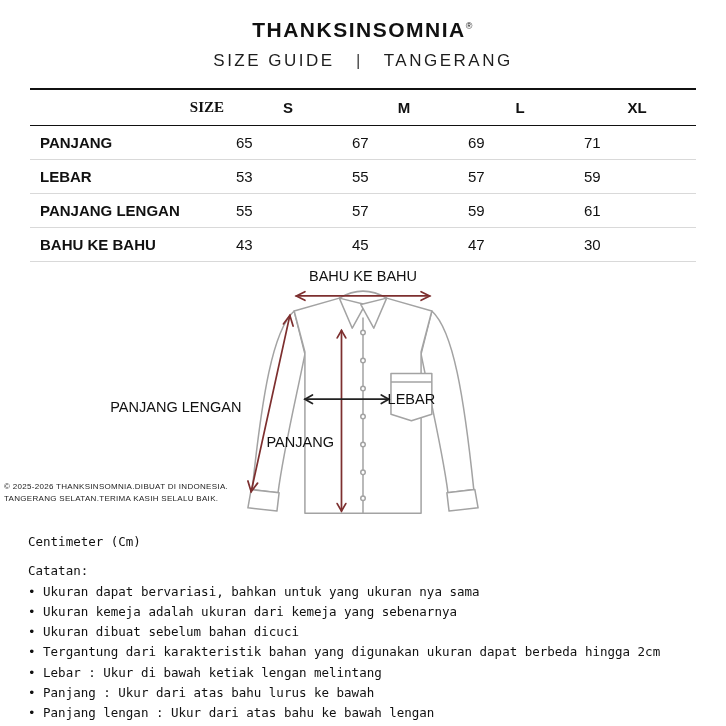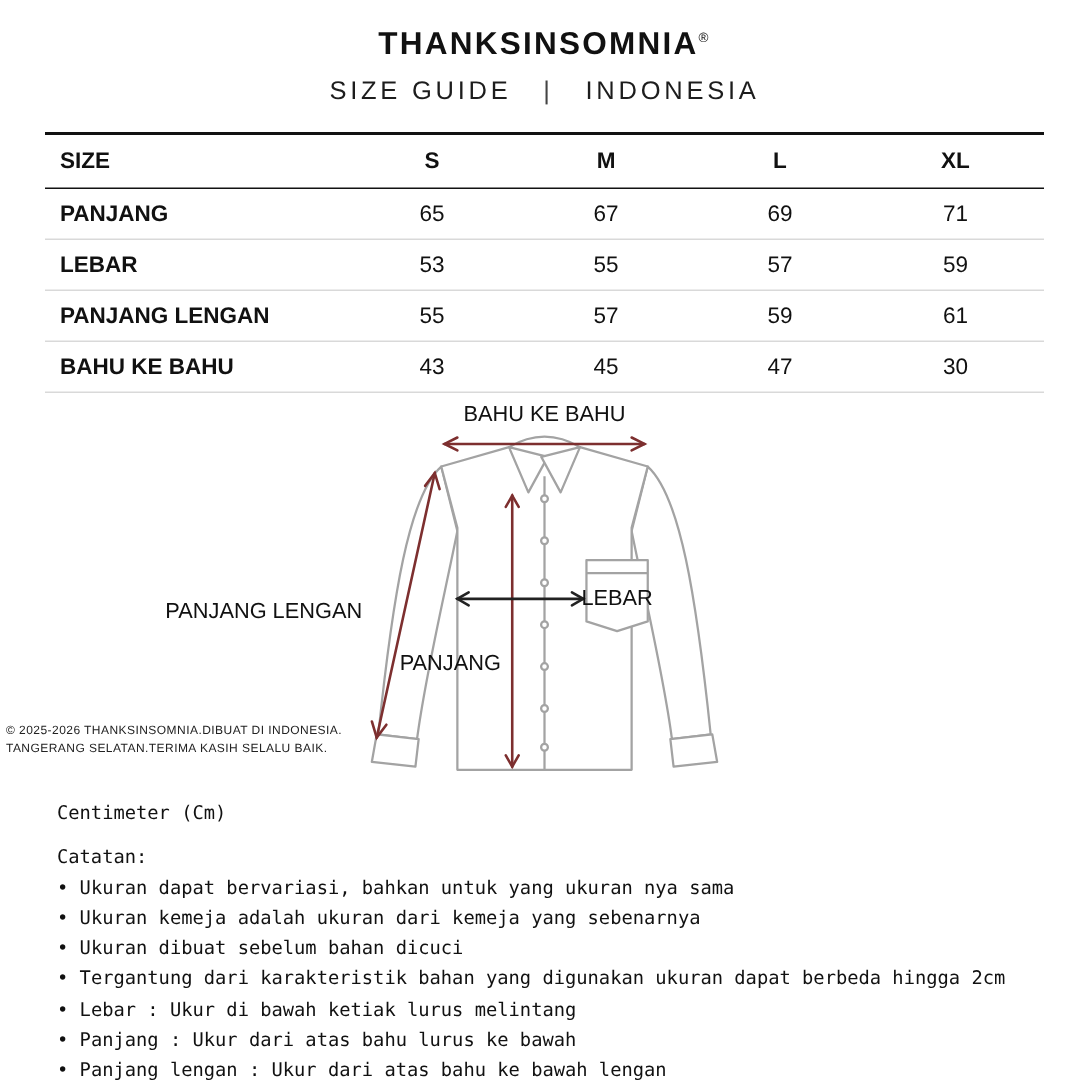--- a/index.html
+++ b/index.html
@@ -16,36 +16,36 @@
   .brand sup { font-size:9px; font-weight:400; vertical-align:super; }
   .subtitle { margin-top:9px; font-size:17px; letter-spacing:2.5px; color:#1d1d1d; font-weight:400; }
   .subtitle .divider { margin:0 14px; color:#444; }
 
   
   table.size-table { width:666px; margin:17px auto 0 auto; border-collapse:collapse; }
   .size-table th {
     font-size:15px; font-weight:700; text-align:center; padding:9px 6px;
     border-top:2px solid #111; border-bottom:1.5px solid #111;
   }
-  .size-table th.col-size { text-align:left; padding-left:10px; }
+  .size-table th.col-size { text-align:right; padding-left:10px;font-family:Liberation Serif, serif; }
   .size-table td {
-    font-size:15px; text-align:center; padding:8px 6px;
+    font-size:15px; padding:8px 6px;
     border-bottom:1px solid #d9d9d9; font-weight:400;
   }
   .size-table td.row-label { text-align:left; padding-left:10px; font-weight:700; }
 
   
   .diagram-wrap { width:560px; margin:6px auto 0 auto; }
   .diagram-wrap svg { display:block; }
   .measure-label { font-family:"Liberation Sans", sans-serif; font-size:13.5px; fill:#111; }
 
   
   .notes {
     font-family:"DejaVu Sans Mono", monospace; font-size:12.5px;
-    color:#111; padding-left:38px; margin-top:10px;
+    color:#111; padding-left:28px; margin-top:10px;
   }
   .unit { margin-bottom:14px; }
   .catatan { margin-bottom:5px; }
   ul.note-list { list-style:none; }
   .note-list li { margin:2px 0; line-height:1.45; white-space:nowrap; }
   .note-list li::before { content:"• "; }
 
   
   .footer {
     position:absolute; bottom:7px; left:4px; width:726px;
@@ -57,21 +57,21 @@
 
 <div class="page">
 
   <header class="header">
     <div class="brand">
       <span>THANKSINSOMNIA</span><sup>®</sup>
     </div>
     <div class="subtitle">
       <span>SIZE GUIDE</span>
       <span class="divider">|</span>
-      <span>INDONESIA</span>
+      <span>TANGERANG</span>
     </div>
   </header>
 
   <table class="size-table">
     <colgroup>
       <col style="width:200px">
         <col style="width:116px">
         <col style="width:116px">
         <col style="width:116px">
         <col style="width:118px">
@@ -180,21 +180,21 @@
   </div>
 
   <div class="notes">
     <div class="unit">Centimeter (Cm)</div>
     <div class="catatan">Catatan:</div>
     <ul class="note-list">
       <li>Ukuran dapat bervariasi, bahkan untuk yang ukuran nya sama</li>
       <li>Ukuran kemeja adalah ukuran dari kemeja yang sebenarnya</li>
       <li>Ukuran dibuat sebelum bahan dicuci</li>
       <li>Tergantung dari karakteristik bahan yang digunakan ukuran dapat berbeda hingga 2cm</li>
-      <li>Lebar : Ukur di bawah ketiak lurus melintang</li>
+      <li>Lebar : Ukur di bawah ketiak lengan melintang</li>
       <li>Panjang : Ukur dari atas bahu lurus ke bawah</li>
       <li>Panjang lengan : Ukur dari atas bahu ke bawah lengan</li>
     </ul>
   </div>
 
   <footer class="footer">
     <div>© 2025-2026 THANKSINSOMNIA.DIBUAT DI INDONESIA.</div>
     <div>TANGERANG SELATAN.TERIMA KASIH SELALU BAIK.</div>
   </footer>
 

